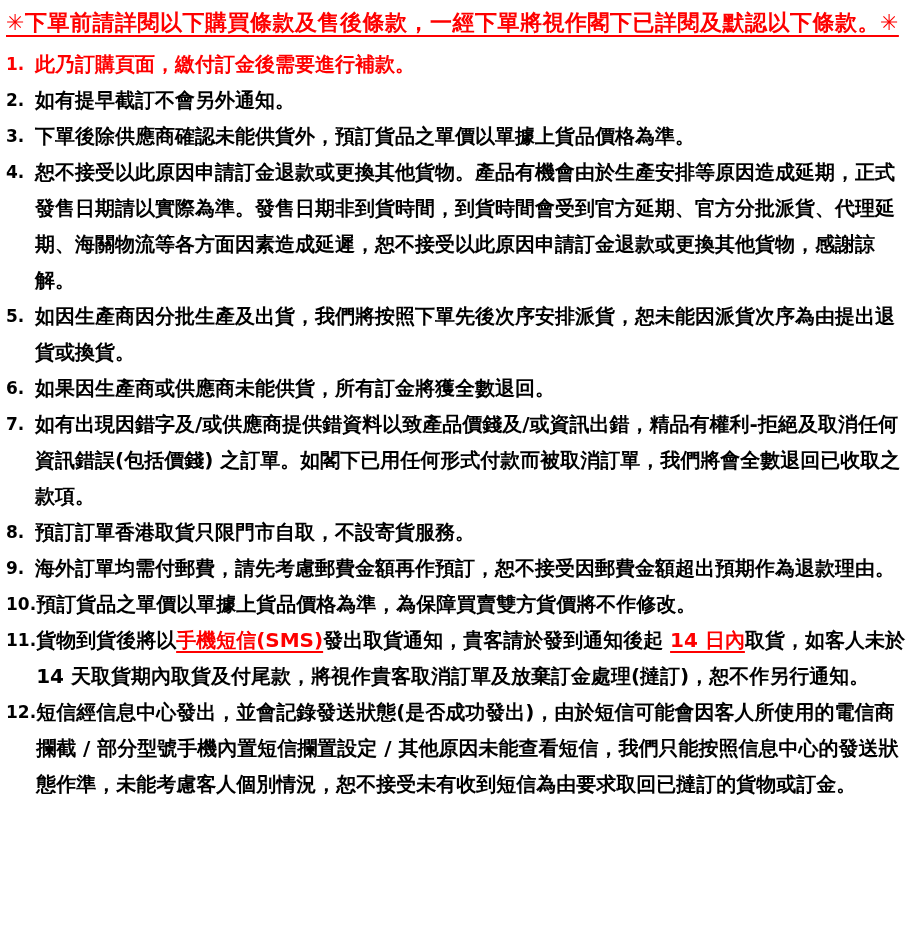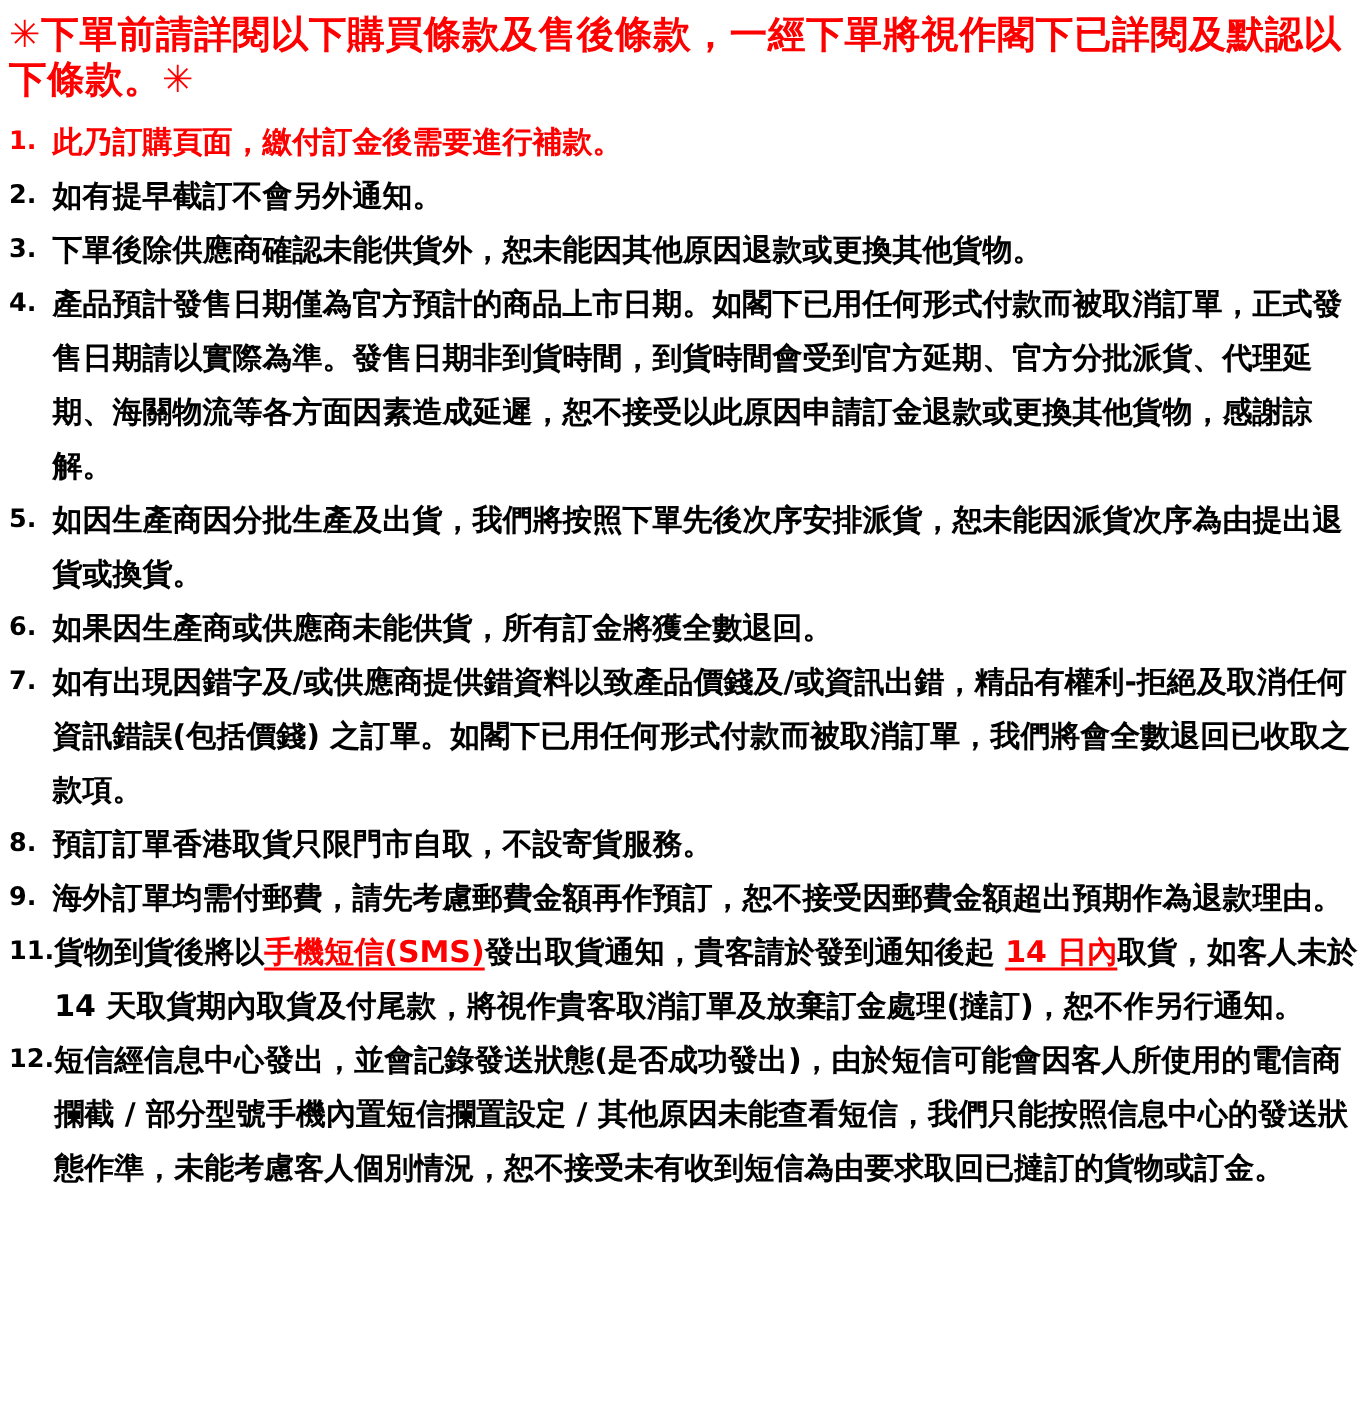--- a/index.html
+++ b/index.html
@@ -14,22 +14,23 @@
     width:913px;
     min-height:948px;
     background:var(--page-bg);
     font-family:"DejaVu Sans","Liberation Sans",sans-serif;
     font-weight:700;
     color:var(--text-black);
     padding:8px 6px 6px 6px;
   }
   .header-notice{
     color:var(--alert-red);
-    font-size:25px;
+    font-size:22px;
     line-height:30px;
+    text-decoration:underline;
     text-decoration-thickness:2px;
     text-underline-offset:5px;
     letter-spacing:0.5px;
   }
   .section-title{
     display:inline-block;
     color:var(--text-black);
     font-size:20px;
     line-height:30px;
     margin-top:13px;
@@ -91,26 +92,26 @@
       <span class="txt">此乃訂購頁面，繳付訂金後需要進行補款。</span>
     </div>
 
     <div class="term-item">
       <span class="num">2.</span>
       <span class="txt">如有提早截訂不會另外通知。</span>
     </div>
 
     <div class="term-item">
       <span class="num">3.</span>
-      <span class="txt">下單後除供應商確認未能供貨外，恕未能因其他原因退款或更換其他貨物。</span>
+      <span class="txt">下單後除供應商確認未能供貨外，預訂貨品之單價以單據上貨品價格為準。</span>
     </div>
 
     <div class="term-item">
       <span class="num">4.</span>
-      <span class="txt">產品預計發售日期僅為官方預計的商品上市日期。如閣下已用任何形式付款而被取消訂單，正式發售日期請以實際為準。發售日期非到貨時間，到貨時間會受到官方延期、官方分批派貨、代理延期、海關物流等各方面因素造成延遲，恕不接受以此原因申請訂金退款或更換其他貨物，感謝諒解。</span>
+      <span class="txt">恕不接受以此原因申請訂金退款或更換其他貨物。產品有機會由於生產安排等原因造成延期，正式發售日期請以實際為準。發售日期非到貨時間，到貨時間會受到官方延期、官方分批派貨、代理延期、海關物流等各方面因素造成延遲，恕不接受以此原因申請訂金退款或更換其他貨物，感謝諒解。</span>
     </div>
 
     <div class="term-item">
       <span class="num">5.</span>
       <span class="txt">如因生產商因分批生產及出貨，我們將按照下單先後次序安排派貨，恕未能因派貨次序為由提出退貨或換貨。</span>
     </div>
 
     <div class="term-item">
       <span class="num">6.</span>
       <span class="txt">如果因生產商或供應商未能供貨，所有訂金將獲全數退回。</span>
@@ -124,20 +125,24 @@
     <div class="term-item">
       <span class="num">8.</span>
       <span class="txt">預訂訂單香港取貨只限門市自取，不設寄貨服務。</span>
     </div>
 
     <div class="term-item">
       <span class="num">9.</span>
       <span class="txt">海外訂單均需付郵費，請先考慮郵費金額再作預訂，恕不接受因郵費金額超出預期作為退款理由。</span>
     </div>
 
+    <div class="term-item">
+      <span class="num">10.</span>
+      <span class="txt">預訂貨品之單價以單據上貨品價格為準，為保障買賣雙方貨價將不作修改。</span>
+    </div>
 
     <div class="term-item">
       <span class="num">11.</span>
       <span class="txt"><span>貨物到貨後將以</span><span class="em-red">手機短信(SMS)</span><span>發出取貨通知，貴客請於發到通知後起 </span><span class="em-red">14 日內</span><span>取貨，如客人未於 14 天取貨期內取貨及付尾款，將視作貴客取消訂單及放棄訂金處理(撻訂)，恕不作另行通知。</span></span>
     </div>
 
     <div class="term-item">
       <span class="num">12.</span>
       <span class="txt">短信經信息中心發出，並會記錄發送狀態(是否成功發出)，由於短信可能會因客人所使用的電信商攔截 / 部分型號手機內置短信攔置設定 / 其他原因未能查看短信，我們只能按照信息中心的發送狀態作準，未能考慮客人個別情況，恕不接受未有收到短信為由要求取回已撻訂的貨物或訂金。</span>
     </div>

